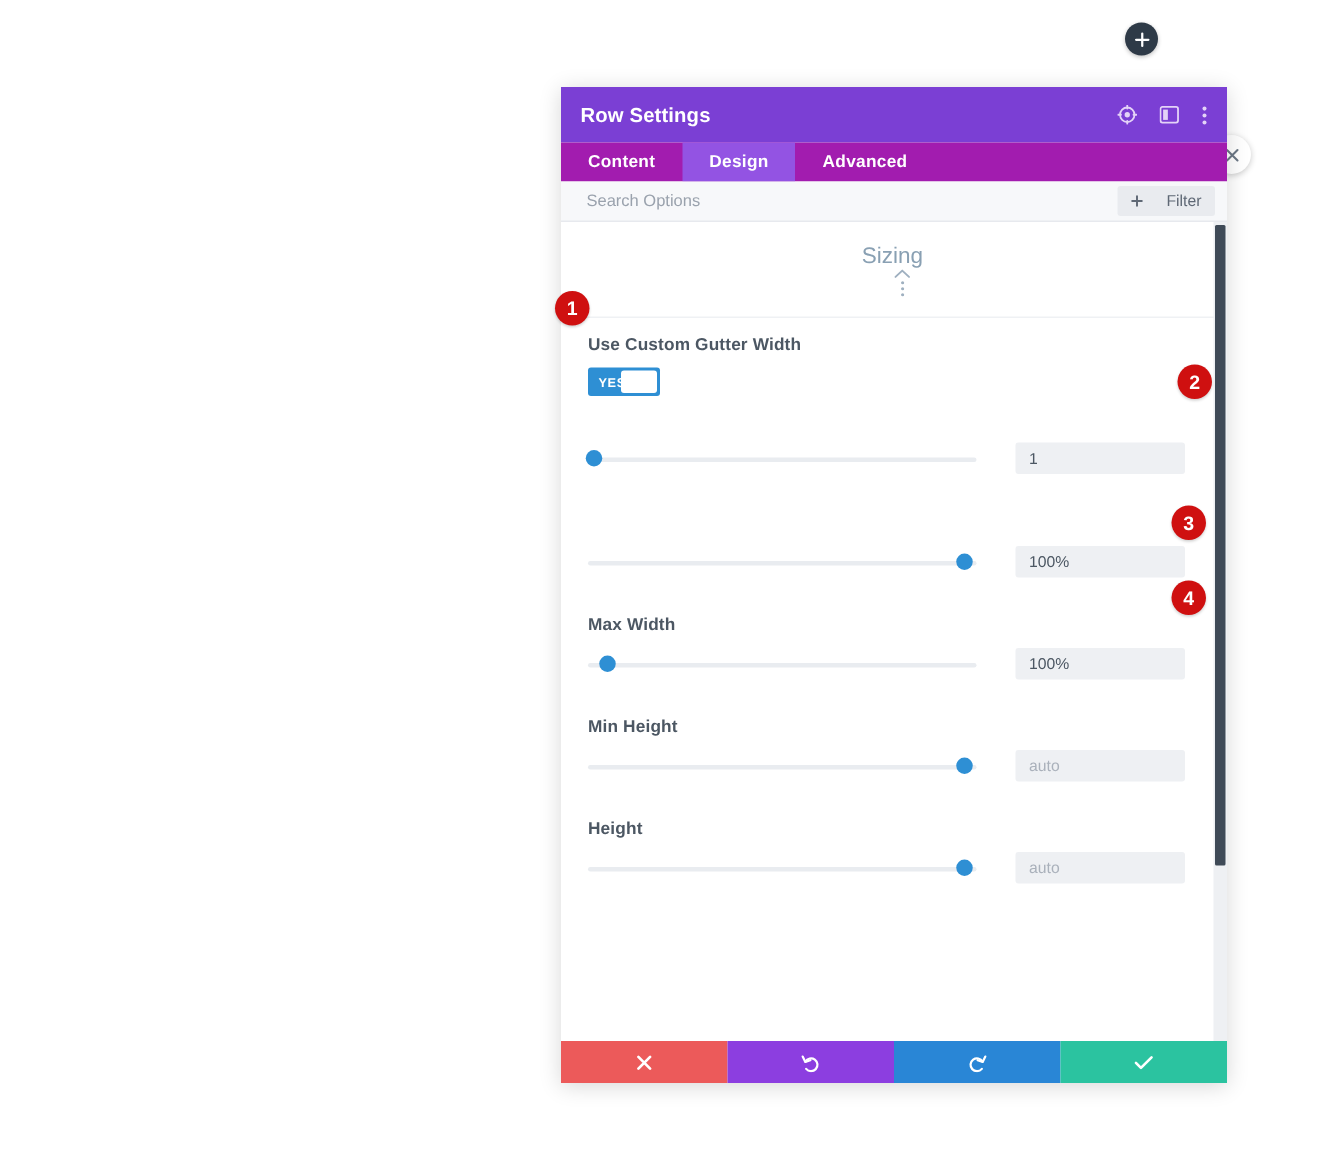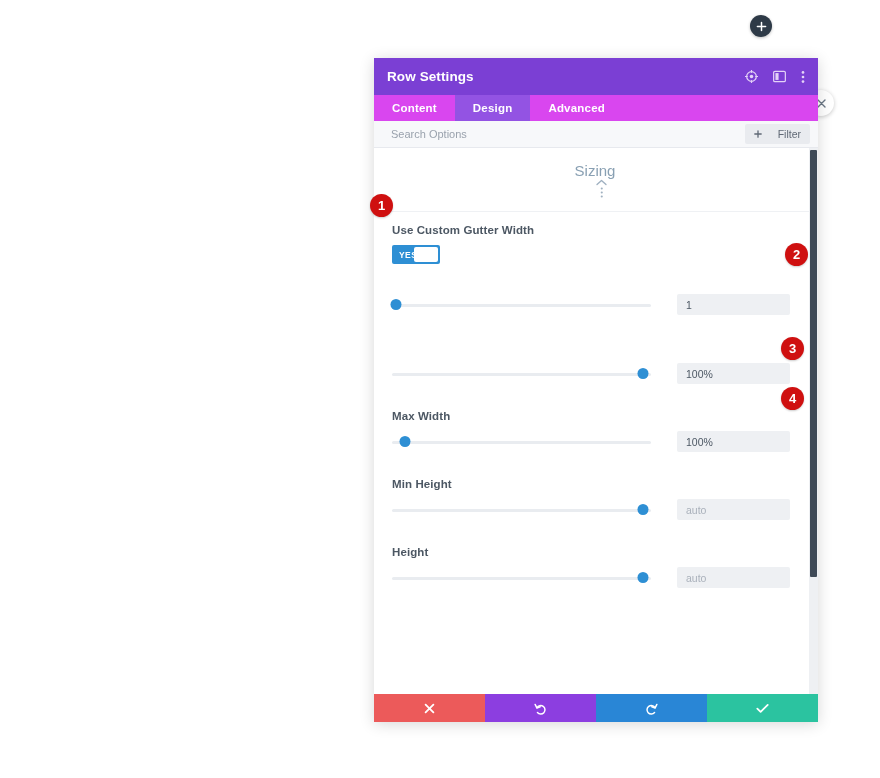--- a/index.html
+++ b/index.html
@@ -51,21 +51,21 @@
   .panel-title {
     color: #fff; font-size: 13.5px; font-weight: bold; letter-spacing: .1px;
     flex: 1 1 auto;
   }
   .hdr-icons { display: flex; align-items: center; gap: 15px; }
   .hdr-ic { color: #e4d3f7; display: flex; align-items: center; cursor: pointer; }
   .hdr-ic svg { display: block; }
 
   
   .tabs {
-    height: 26px; background: #d946ef; display: flex; flex: 0 0 auto;
+    height: 26px; background: #a21caf; display: flex; flex: 0 0 auto;
   }
   .tab {
     display: flex; align-items: center; justify-content: center;
     height: 100%; padding: 0 18px;
     color: #ffffff; font-size: 11.5px; font-weight: bold;
     cursor: pointer; letter-spacing: .2px;
   }
   .tab.active { background: #9353e3; }
 
   

